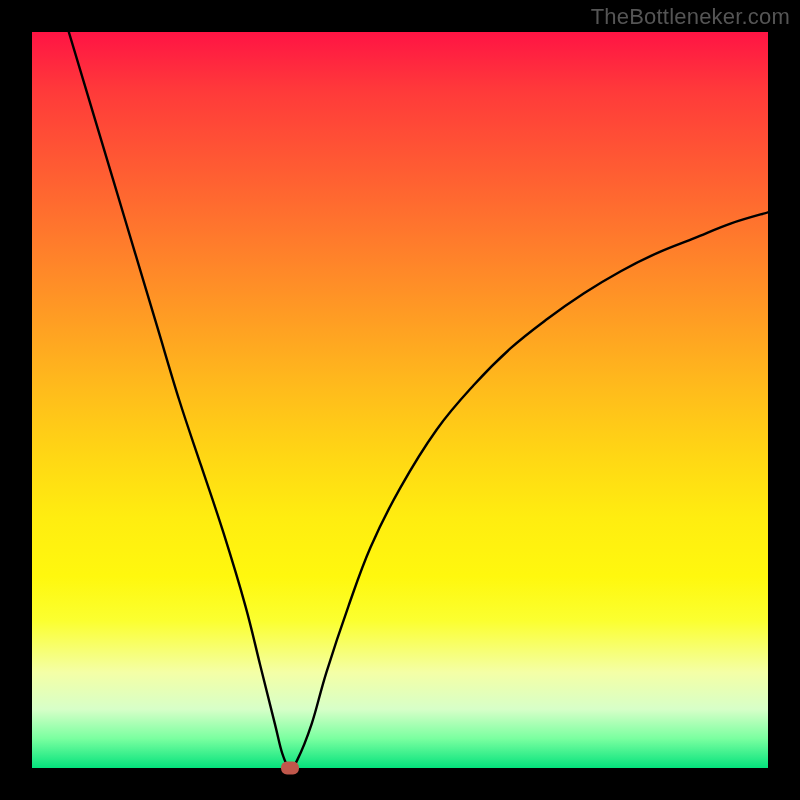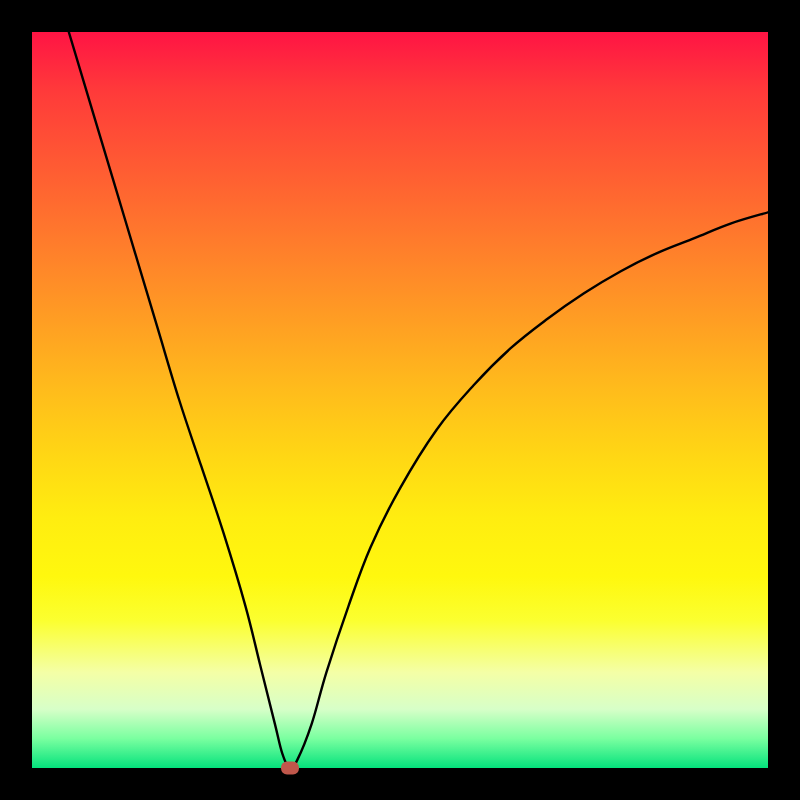--- a/index.html
+++ b/index.html
@@ -62,19 +62,20 @@
     height: 13px;
     background: #c0574b;
     border-radius: 6px;
     transform: translate(-50%, -50%);
   }
 </style>
 </head>
 <body>
 
 <div class="frame">
+  <div class="watermark">TheBottleneker.com</div>
   <div class="plot">
     <svg class="curve" viewBox="0 0 736 736" preserveAspectRatio="none">
       <path id="curve-path" fill="none" stroke="#000" stroke-width="2.4" stroke-linejoin="round" stroke-linecap="round" d="M 36.80 0.00 C 40.77 13.25, 50.93 47.10, 58.88 73.60 C 66.83 100.10, 73.01 120.70, 80.96 147.20 C 88.91 173.70, 95.09 194.30, 103.04 220.80 C 110.99 247.30, 117.17 267.90, 125.12 294.40 C 133.07 320.90, 139.25 342.83, 147.20 368.00 C 155.15 393.17, 161.33 410.39, 169.28 434.24 C 177.23 458.09, 183.41 475.31, 191.36 500.48 C 199.31 525.65, 206.82 550.23, 213.44 574.08 C 220.06 597.93, 222.86 611.76, 228.16 632.96 C 233.46 654.16, 238.91 675.94, 242.88 691.84 C 246.85 707.74, 247.59 713.33, 250.24 721.28 C 252.89 729.23, 254.95 734.68, 257.60 736.00 C 260.25 737.32, 260.99 736.59, 264.96 728.64 C 268.93 720.69, 274.38 707.74, 279.68 691.84 C 284.98 675.94, 287.78 661.52, 294.40 640.32 C 301.02 619.12, 308.53 596.60, 316.48 574.08 C 324.43 551.56, 329.29 536.40, 338.56 515.20 C 347.83 494.00, 356.08 477.52, 368.00 456.32 C 379.92 435.12, 391.55 415.99, 404.80 397.44 C 418.05 378.89, 428.35 367.85, 441.60 353.28 C 454.85 338.71, 465.15 328.40, 478.40 316.48 C 491.65 304.56, 501.95 296.98, 515.20 287.04 C 528.45 277.10, 538.75 269.89, 552.00 261.28 C 565.25 252.67, 575.55 246.49, 588.80 239.20 C 602.05 231.91, 612.35 226.76, 625.60 220.80 C 638.85 214.84, 649.15 211.38, 662.40 206.08 C 675.65 200.78, 685.95 196.00, 699.20 191.36 C 712.45 186.72, 729.38 182.31, 736.00 180.32"></path>
     </svg>
     <div id="marker" class="marker" style="left: 257.6px; top: 736px;"></div>
   </div>
 </div>
 
 </body></html>

